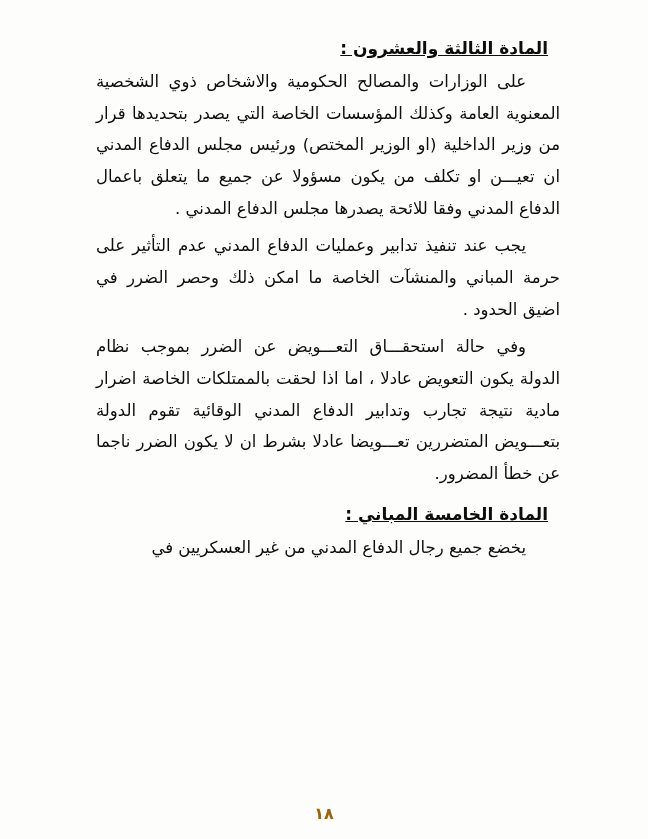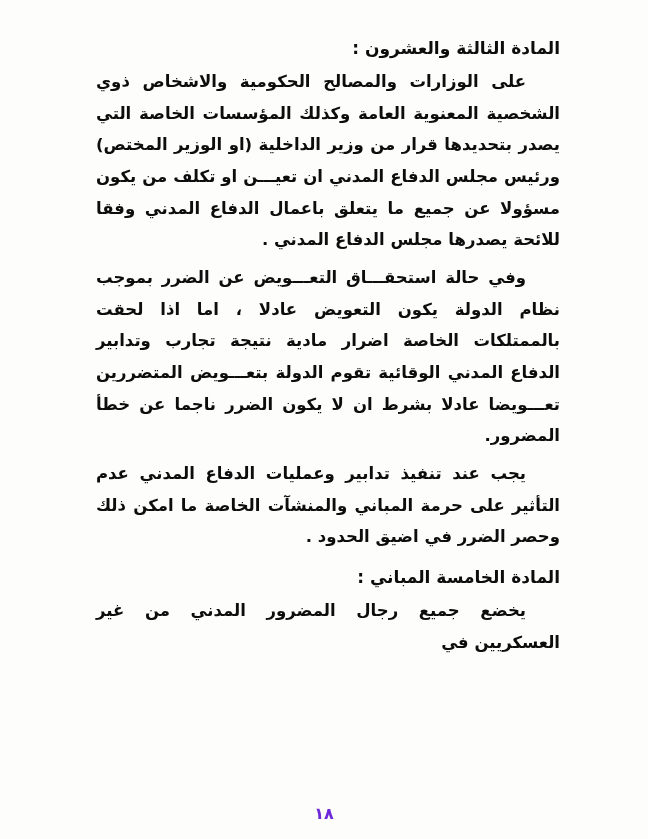--- a/index.html
+++ b/index.html
@@ -21,61 +21,62 @@
     .text-block {
       position: absolute;
       top: 38px;
       right: 88px;
       width: 472px;
     }
     .heading {
       font-size: 17px;
       font-weight: 700;
       text-align: right;
-      margin: 14px 0 8px 0;
+      margin: 14px 12px 8px 0;
       letter-spacing: 0;
+      text-decoration: underline;
     }
     .heading:first-child {
       margin-top: 0;
     }
     .para {
       font-size: 16.5px;
-      font-weight: 700;
+      font-weight: 400;
       line-height: 1.92;
       text-align: justify;
       text-align-last: right;
       margin: 0 0 6px 8px;
       text-indent: 34px;
     }
     .page-number {
       position: absolute;
       bottom: 16px;
       left: 0;
       right: 0;
       text-align: center;
       font-size: 16px;
       font-weight: 700;
-      color: #6d28d9;
+      color: #a16207;
     }
   </style>
 </head>
 <body>
 
 <div class="page">
   <div class="text-block">
 
     <h2 class="heading">المادة الثالثة والعشرون :</h2>
 
     <p class="para">على الوزارات والمصالح الحكومية والاشخاص ذوي الشخصية المعنوية العامة وكذلك المؤسسات الخاصة التي يصدر بتحديدها قرار من وزير الداخلية (او الوزير المختص) ورئيس مجلس الدفاع المدني ان تعيـــن او تكلف من يكون مسؤولا عن جميع ما يتعلق باعمال الدفاع المدني وفقا للائحة يصدرها مجلس الدفاع المدني .</p>
 
 
+    <p class="para">يجب عند تنفيذ تدابير وعمليات الدفاع المدني عدم التأثير على حرمة المباني والمنشآت الخاصة ما امكن ذلك وحصر الضرر في اضيق الحدود .</p>
+
     <p class="para">وفي حالة استحقـــاق التعـــويض عن الضرر بموجب نظام الدولة يكون التعويض عادلا ، اما اذا لحقت بالممتلكات الخاصة اضرار مادية نتيجة تجارب وتدابير الدفاع المدني الوقائية تقوم الدولة بتعـــويض المتضررين تعـــويضا عادلا بشرط ان لا يكون الضرر ناجما عن خطأ المضرور.</p>
-
-    <p class="para">يجب عند تنفيذ تدابير وعمليات الدفاع المدني عدم التأثير على حرمة المباني والمنشآت الخاصة ما امكن ذلك وحصر الضرر في اضيق الحدود .</p>
 
     <h2 class="heading">المادة الخامسة المباني :</h2>
 
-    <p class="para">يخضع جميع رجال المضرور المدني من غير العسكريين في</p>
+    <p class="para">يخضع جميع رجال الدفاع المدني من غير العسكريين في</p>
 
   </div>
 
   <div class="page-number">١٨</div>
 </div>
 
 </body></html>

